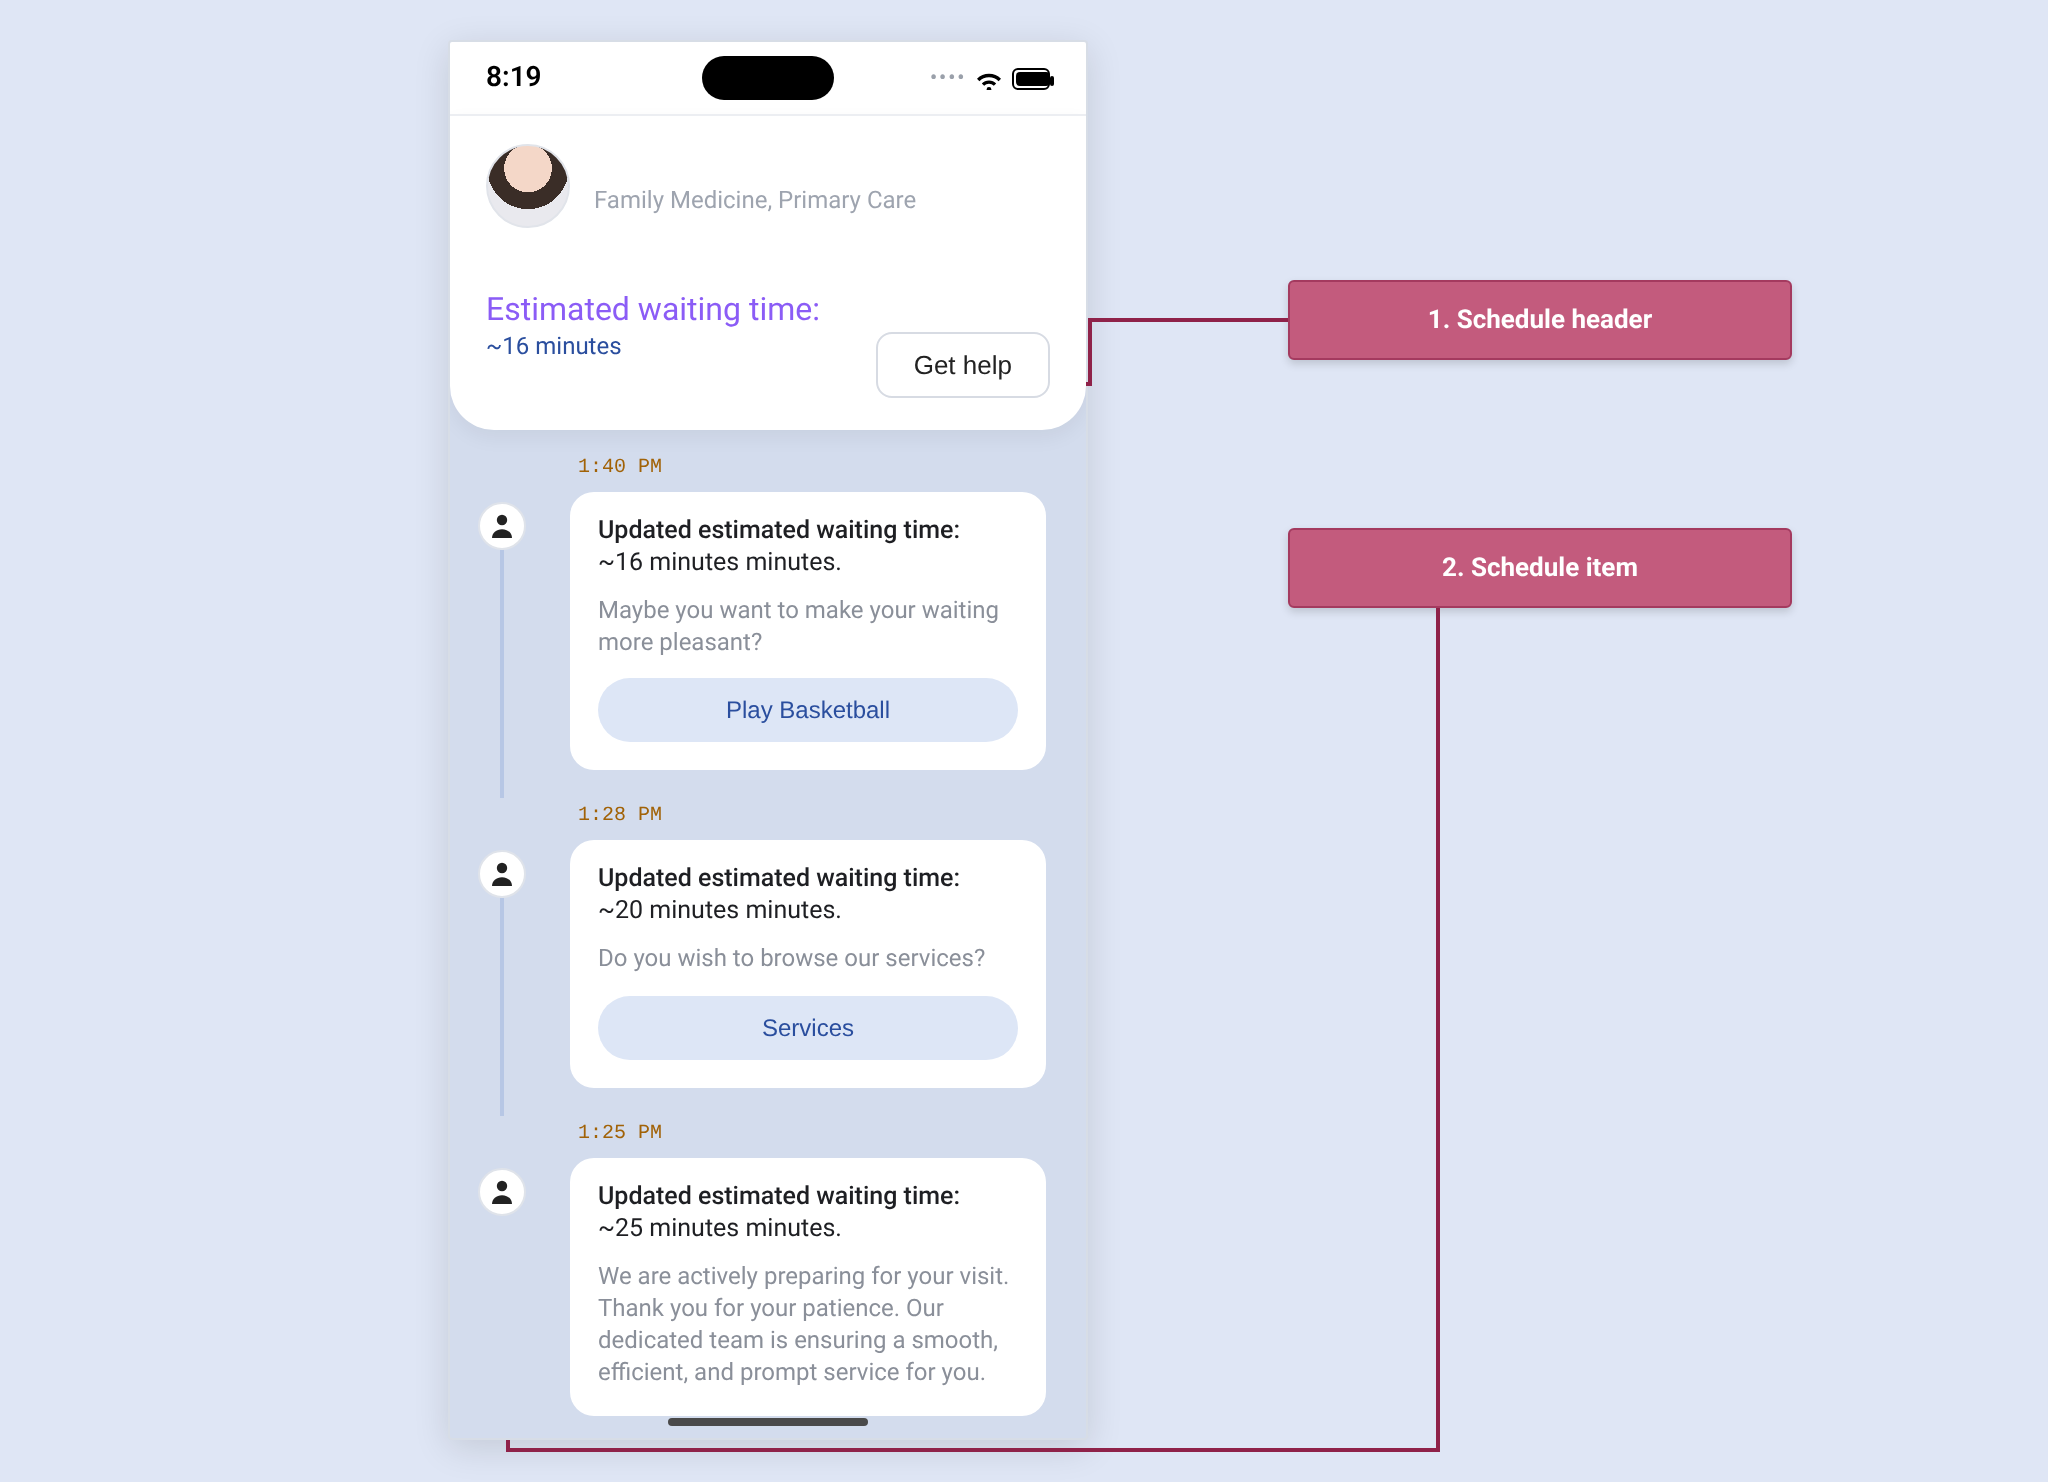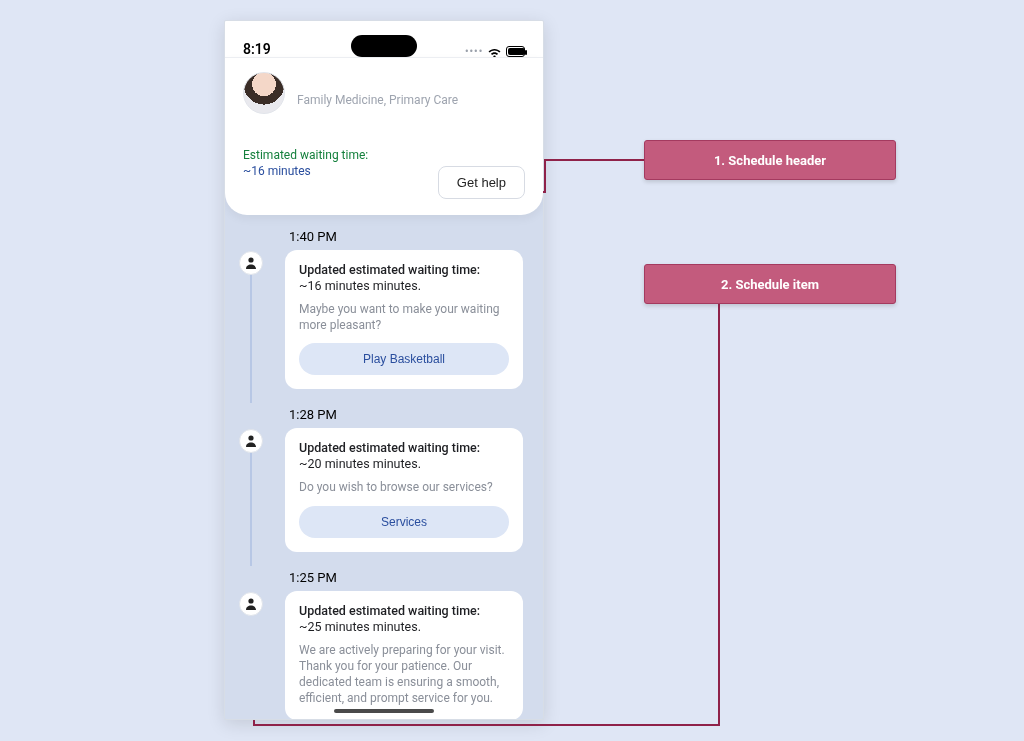--- a/index.html
+++ b/index.html
@@ -21,21 +21,21 @@
     border: 1px solid #d7dde6;
     box-shadow: 0 4px 18px rgba(0,0,0,0.12);
     border-radius: 2px;
     overflow: hidden;
   }
   
   .status-bar {
     height: 36px;
     background: #fff;
     display: flex;
-    align-items: flex-end;
+    align-items: center;
     justify-content: space-between;
     padding: 0 18px;
     font-size: 14px;
     font-weight: 600;
     color: #000;
     gap: 48px;
   }
   .status-left { min-width: 60px; }
   .notch {
     width: 74px; height: 22px; background:#000; border-radius: 14px;
@@ -60,31 +60,31 @@
   }
   .dr-row { display:flex; align-items:center; gap:12px; padding:10px 0 12px 0;}
   .avatar-large {
     width:42px; height:42px; border-radius:50%;
     background: radial-gradient(circle at 50% 28%, #f4d7c8 0 34%, #3a2d27 34% 58%, #e9e9ee 58% 100%);
     border:1px solid #e1e4ea;
   }
   .dr-name { font-size:18px; font-weight:400; color:#1d1f24; }
   .dr-spec { font-size:12px; color:#9ea4af; margin-top:14px; }
   .wait-row { display:flex; justify-content:space-between; align-items:center; }
-  .wait-text { font-size:12px; color:#15803d; }
+  .wait-text { font-size:16px; color:#8b5cf6; }
   .wait-value { font-size:12px; color:#2a4e9e; margin-top:2px; }
   .get-help {
     border:1px solid #d7dbe3; background:#fff; border-radius:8px;
     padding:8px 18px; font-size:13px; color:#222;margin-top:40px;
   }
 
   
   .timeline { padding: 14px 20px 30px 20px; }
   .entry { position:relative; padding-left:40px; margin-bottom:18px; }
-  .entry-time { font-size:13px; color:#000000; margin-bottom:6px; padding-left:4px; }
+  .entry-time { font-size:10px; color:#a16207; margin-bottom:6px; padding-left:4px;font-family:Liberation Mono, monospace; }
   .entry-avatar {
     position:absolute; left:-6px; top:22px;
     width:24px; height:24px; border-radius:50%;
     background:#fff; border:1px solid #dfe3ea;
     display:flex; align-items:center; justify-content:center;
   }
   .entry-avatar svg { display:block; }
   .entry-line {
     position:absolute; left:5px; top:46px; bottom:-14px; width:2px;
     background:#b7c7e5;

